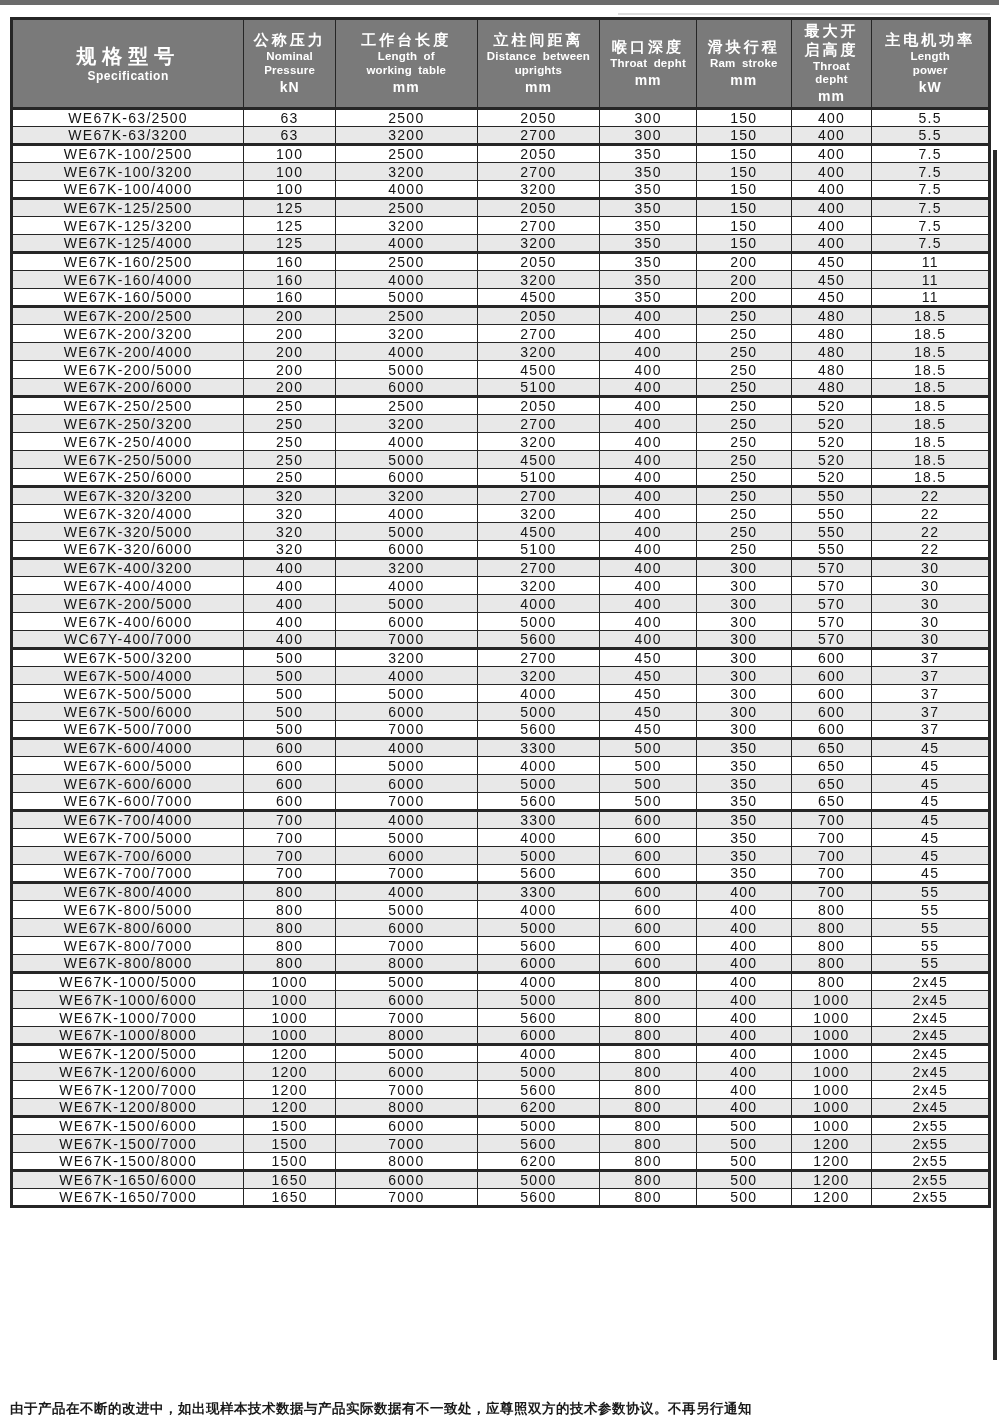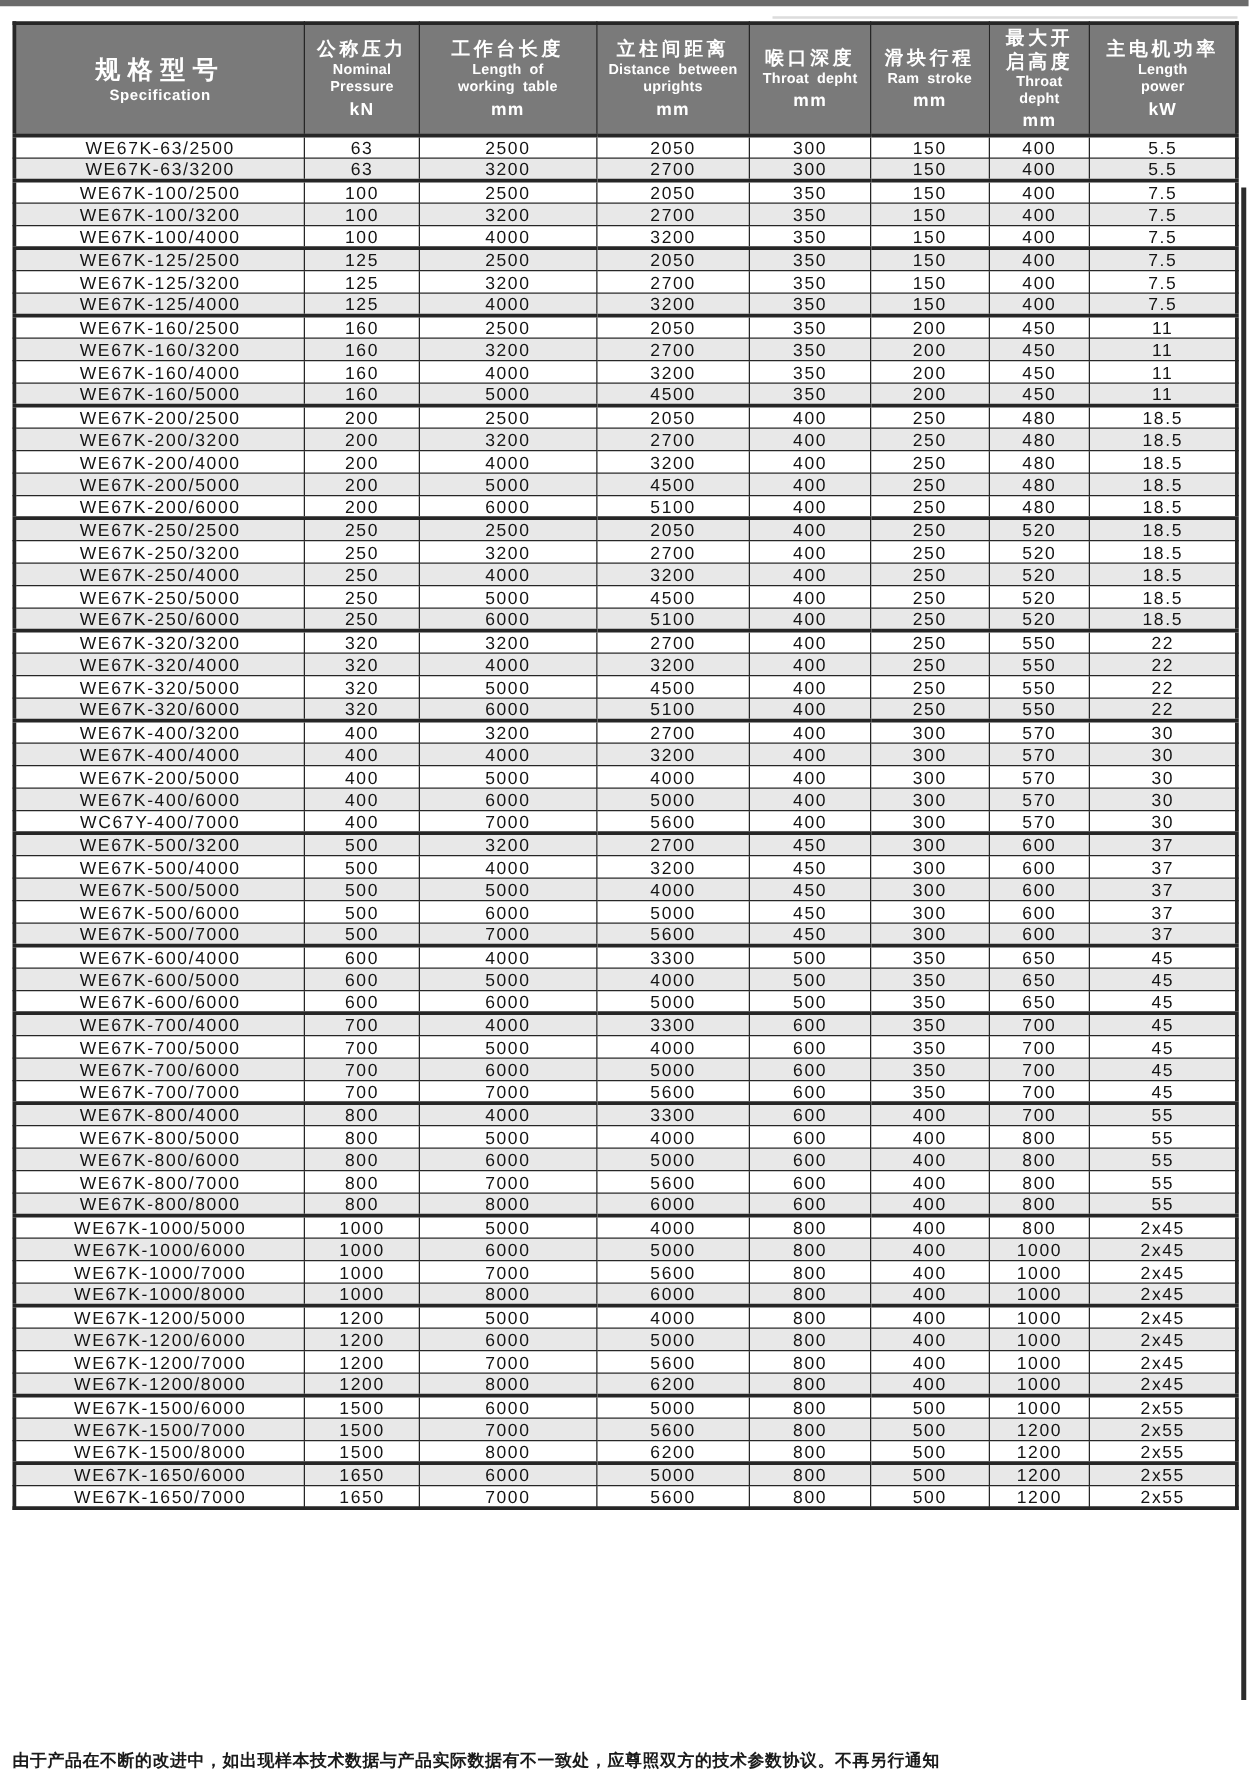--- a/index.html
+++ b/index.html
@@ -201,30 +201,20 @@
         <td data-name="spec-model-cell">WE67K-160/2500</td>
         <td data-name="value-cell">160</td>
         <td data-name="value-cell">2500</td>
         <td data-name="value-cell">2050</td>
         <td data-name="value-cell">350</td>
         <td data-name="value-cell">200</td>
         <td data-name="value-cell">450</td>
         <td data-name="value-cell">11</td>
       </tr>
       <tr data-name="table-row">
-        <td data-name="spec-model-cell">WE67K-160/3200</td>
-        <td data-name="value-cell">160</td>
-        <td data-name="value-cell">3200</td>
-        <td data-name="value-cell">2700</td>
-        <td data-name="value-cell">350</td>
-        <td data-name="value-cell">200</td>
-        <td data-name="value-cell">450</td>
-        <td data-name="value-cell">11</td>
-      </tr>
-      <tr data-name="table-row">
         <td data-name="spec-model-cell">WE67K-160/4000</td>
         <td data-name="value-cell">160</td>
         <td data-name="value-cell">4000</td>
         <td data-name="value-cell">3200</td>
         <td data-name="value-cell">350</td>
         <td data-name="value-cell">200</td>
         <td data-name="value-cell">450</td>
         <td data-name="value-cell">11</td>
       </tr>
       <tr data-name="table-row">
@@ -495,20 +485,30 @@
         <td data-name="value-cell">500</td>
         <td data-name="value-cell">350</td>
         <td data-name="value-cell">650</td>
         <td data-name="value-cell">45</td>
       </tr>
       <tr data-name="table-row">
         <td data-name="spec-model-cell">WE67K-600/6000</td>
         <td data-name="value-cell">600</td>
         <td data-name="value-cell">6000</td>
         <td data-name="value-cell">5000</td>
+        <td data-name="value-cell">500</td>
+        <td data-name="value-cell">350</td>
+        <td data-name="value-cell">650</td>
+        <td data-name="value-cell">45</td>
+      </tr>
+      <tr data-name="table-row">
+        <td data-name="spec-model-cell">WE67K-600/7000</td>
+        <td data-name="value-cell">600</td>
+        <td data-name="value-cell">7000</td>
+        <td data-name="value-cell">5600</td>
         <td data-name="value-cell">500</td>
         <td data-name="value-cell">350</td>
         <td data-name="value-cell">650</td>
         <td data-name="value-cell">45</td>
       </tr>
       <tr data-name="table-row" class="group-start">
         <td data-name="spec-model-cell">WE67K-700/4000</td>
         <td data-name="value-cell">700</td>
         <td data-name="value-cell">4000</td>
         <td data-name="value-cell">3300</td>

